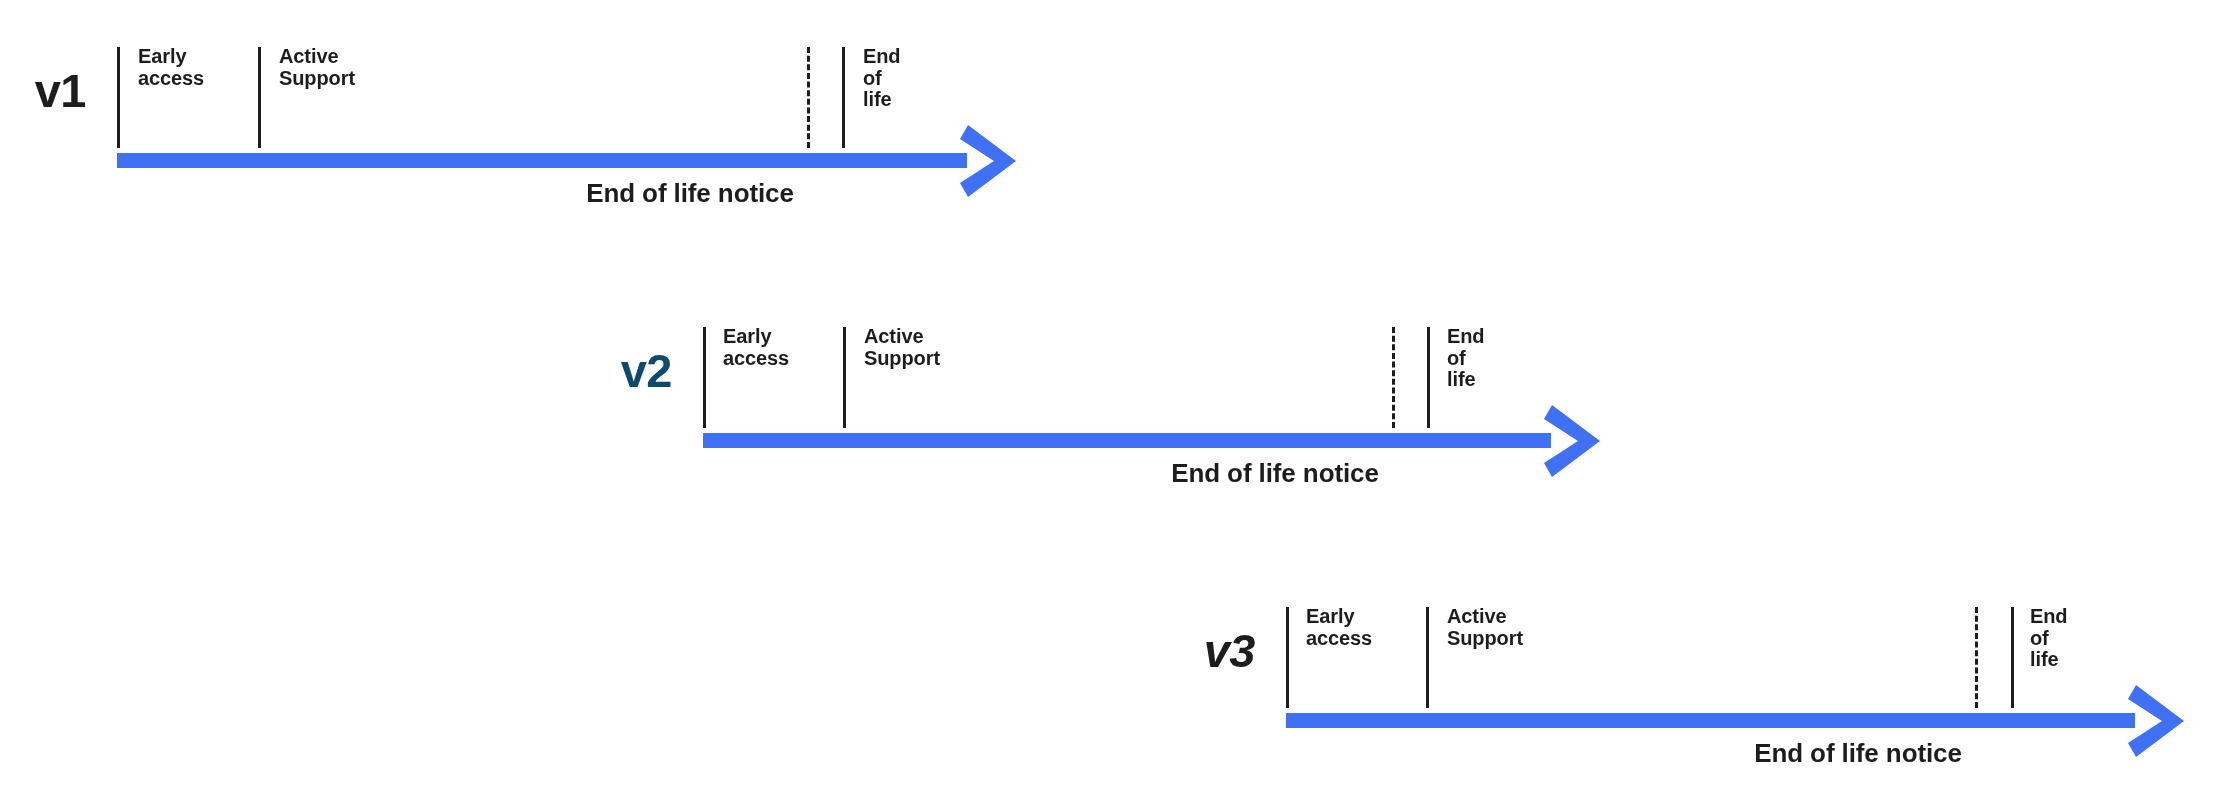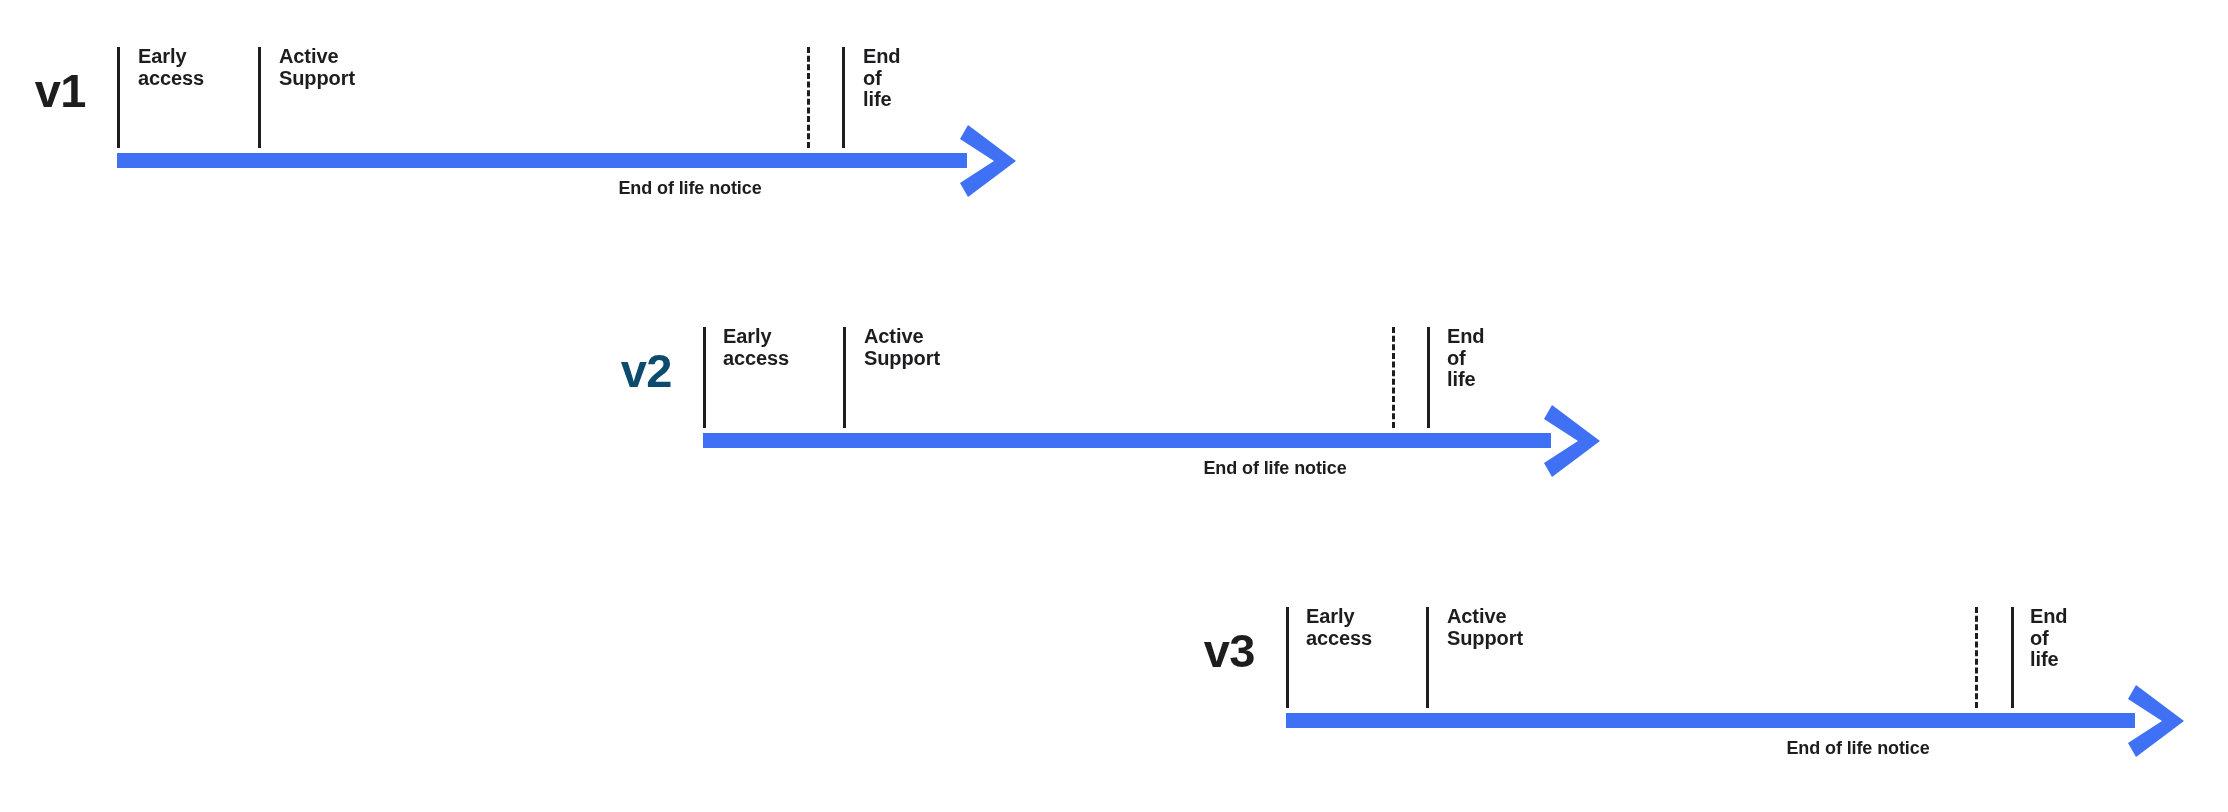--- a/index.html
+++ b/index.html
@@ -73,21 +73,21 @@
 
   
   .arrowhead {
     position: absolute;
     display: block;
   }
 
   
   .notice-label {
     position: absolute;
-    font-size: 18px;
+    font-size: 26px;
     font-weight: 700;
     color: #1d1d1f;
     white-space: nowrap;
     letter-spacing: -0.1px;
     text-align: center;
   }
 </style>
 </head>
 <body>
 
@@ -118,21 +118,21 @@
 access</div>
       <div class="phase-label" style="left: 864px; top: 326px; color: rgb(29, 29, 31);">Active Support</div>
       <div class="phase-label" style="left: 1447px; top: 326px; color: rgb(29, 29, 31);">End of life</div>
       <div class="bar" style="left: 703px; top: 433px; width: 848px; background: rgb(64, 112, 244);"></div>
       <svg class="arrowhead" width="56" height="72" viewBox="0 0 56 72" style="left: 1544px; top: 404.5px;">
         <polygon points="8,0 56,36 8,72 0,58 34,36 0,14" fill="#4070f4"></polygon>
       </svg>
       <div class="notice-label" style="left: 975px; top: 458px; width: 600px; color: rgb(29, 29, 31);">End of life notice</div>
     </div>
     <div class="timeline-row">
-      <div class="version-label" style="left: 1055px; top: 627px; width: 200px; color: rgb(29, 29, 31);">v3</div>
+      <div class="version-label" style="left: 1055px; top: 627px; width: 200px; color: rgb(29, 29, 31); font-style: italic;">v3</div>
       <div class="divider" style="left: 1286px; top: 607px; height: 101px; background: rgb(29, 29, 31);"></div>
       <div class="divider" style="left: 1426px; top: 607px; height: 101px; background: rgb(29, 29, 31);"></div>
       <div class="divider-dashed" style="left: 1975px; top: 607px; height: 101px; border-left-color: rgb(29, 29, 31);"></div>
       <div class="divider" style="left: 2011px; top: 607px; height: 101px; background: rgb(29, 29, 31);"></div>
       <div class="phase-label" style="left: 1306px; top: 606px; color: rgb(29, 29, 31);">Early
 access</div>
       <div class="phase-label" style="left: 1447px; top: 606px; color: rgb(29, 29, 31);">Active Support</div>
       <div class="phase-label" style="left: 2030px; top: 606px; color: rgb(29, 29, 31);">End of life</div>
       <div class="bar" style="left: 1286px; top: 713px; width: 849px; background: rgb(64, 112, 244);"></div>
       <svg class="arrowhead" width="56" height="72" viewBox="0 0 56 72" style="left: 2128px; top: 684.5px;">

